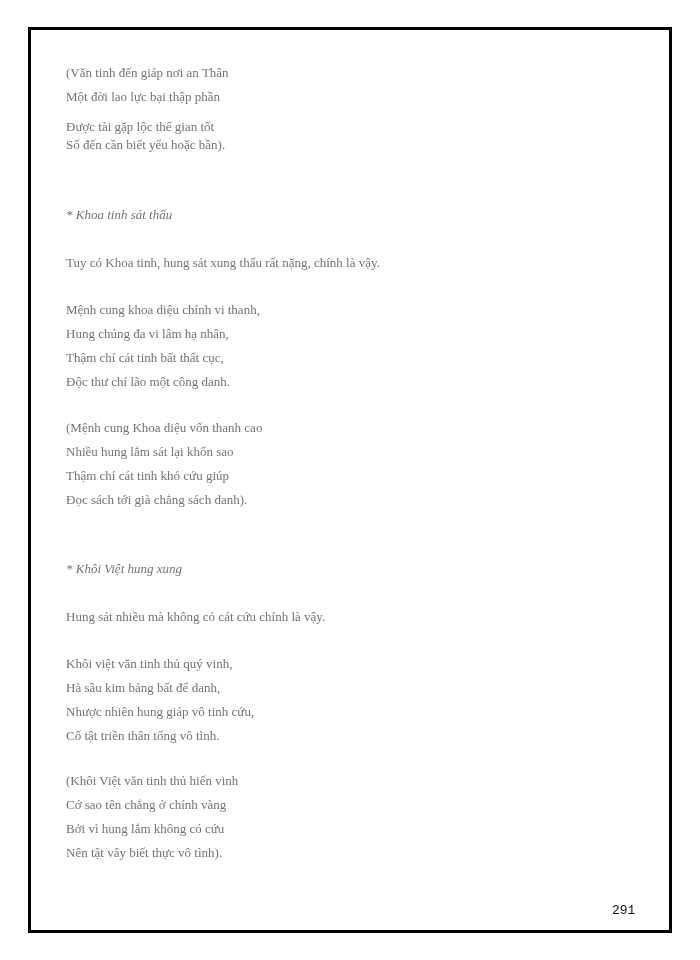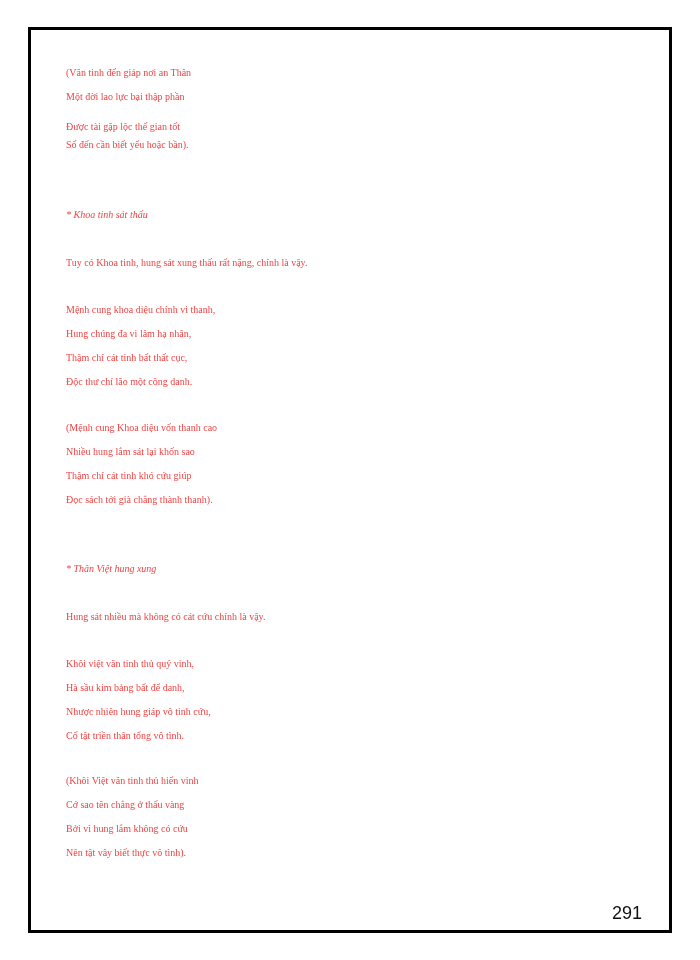--- a/index.html
+++ b/index.html
@@ -5,28 +5,28 @@
   html, body { margin: 0; padding: 0; background: #ffffff; }
   body { width: 700px; height: 960px; position: relative; overflow: hidden; }
   .frame {
     position: absolute; left: 28px; top: 27px;
     width: 638px; height: 900px;
     border: 3px solid #000; background: #fff;
   }
   .line {
     position: absolute; left: 66px;
     font-family: "Liberation Serif", serif;
-    font-size: 10px; color: #ef4444; white-space: nowrap;
+    font-size: 13px; color: #737373; white-space: nowrap;
     line-height: 16px;
   }
   .italic { }
   .heading { font-style: italic; font-weight: normal; }
   .page-num {
     position: absolute; left: 612px; top: 903px;
-    font-family: Liberation Sans, sans-serif; font-size: 18px; color: #111;
+    font-family: Liberation Mono, monospace; font-size: 13px; color: #111;
   }
 </style>
 </head>
 <body>
 
 <div class="frame"></div>
 
 <div class="line" style="top:65px">(Văn tinh đến giáp nơi an Thân</div>
 <div class="line" style="top:89px">Một đời lao lực bại thập phần</div>
 <div class="line" style="top:119px">Được tài gặp lộc thế gian tốt</div>
@@ -36,28 +36,28 @@
 <div class="line" style="top:255px">Tuy có Khoa tinh, hung sát xung thấu rất nặng, chính là vậy.</div>
 
 <div class="line italic" style="top:302px">Mệnh cung khoa diệu chính vi thanh,</div>
 <div class="line italic" style="top:326px">Hung chúng đa vi lâm hạ nhân,</div>
 <div class="line italic" style="top:350px">Thậm chí cát tinh bất thất cục,</div>
 <div class="line italic" style="top:374px">Độc thư chí lão một công danh.</div>
 
 <div class="line" style="top:420px">(Mệnh cung Khoa diệu vốn thanh cao</div>
 <div class="line" style="top:444px">Nhiều hung lắm sát lại khốn sao</div>
 <div class="line" style="top:468px">Thậm chí cát tinh khó cứu giúp</div>
-<div class="line" style="top:492px">Đọc sách tới già chẳng thành thanh).</div>
+<div class="line" style="top:492px">Đọc sách tới già chẳng sách danh).</div>
 
-<div class="line heading" style="top:561px">* Thân Việt hung xung</div>
+<div class="line heading" style="top:561px">* Khôi Việt hung xung</div>
 <div class="line" style="top:609px">Hung sát nhiều mà không có cát cứu chính là vậy.</div>
 
 <div class="line italic" style="top:656px">Khôi việt văn tinh thủ quý vinh,</div>
 <div class="line italic" style="top:680px">Hà sầu kim bảng bất để danh,</div>
 <div class="line italic" style="top:704px">Nhược nhiên hung giáp vô tinh cứu,</div>
 <div class="line italic" style="top:728px">Cố tật triền thân tổng vô tình.</div>
 
 <div class="line" style="top:773px">(Khôi Việt văn tinh thủ hiển vinh</div>
-<div class="line" style="top:797px">Cớ sao tên chẳng ở thấu vàng</div>
+<div class="line" style="top:797px">Cớ sao tên chẳng ở chính vàng</div>
 <div class="line" style="top:821px">Bởi vì hung lắm không có cứu</div>
 <div class="line" style="top:845px">Nên tật vây biết thực vô tình).</div>
 
 <div class="page-num">291</div>
 
 </body></html>

